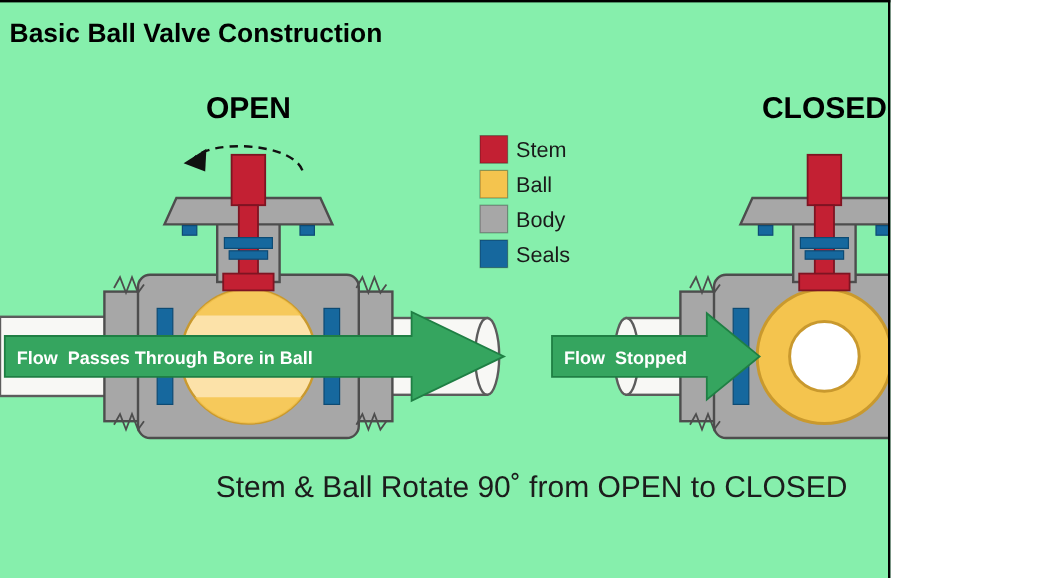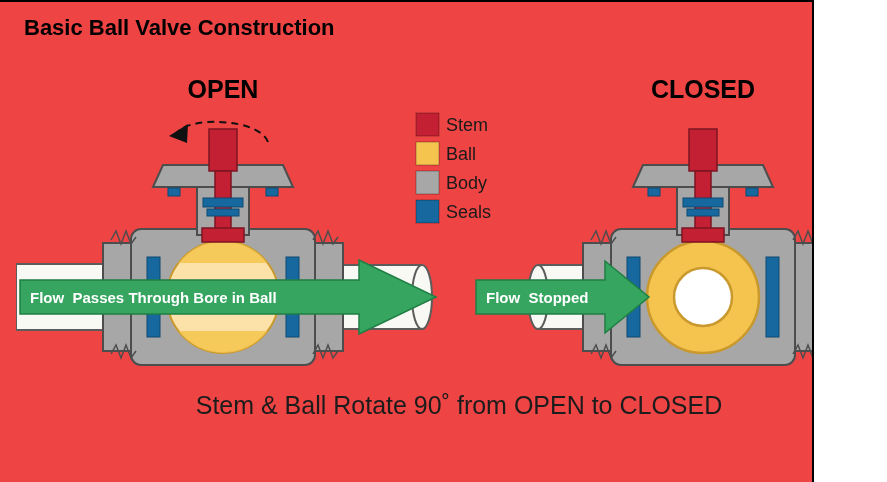--- a/index.html
+++ b/index.html
@@ -1,26 +1,25 @@
 <!DOCTYPE html>
 <html style="--stem: #c32033; --ball: #f4c44e; --ballOpen: #fce2a9; --ballEdge: #c9992e; --body: #a7a7a7; --outline: #4d4d4d; --seals: #16689e; --flow: #35a55f; --flowEdge: #1f7f44; --pipe: #f8f8f5; --pipeStroke: #5c5c5c;"><head>
 <meta charset="utf-8">
 <style>
   html, body { margin: 0; padding: 0; background: #ffffff; }
   .canvas {
     position: relative;
-    width: 814px;
+    width: 742px;
     height: 482px;
     box-sizing: border-box;
-    background: #ef4444;
+    background: #86efac;
     border-top: 2px solid #000;
     border-right: 2px solid #000;
     overflow: hidden;
     font-family: "Liberation Sans", "DejaVu Sans", sans-serif;
-    padding-left: 16px;
   }
   svg text { font-family: "Liberation Sans", "DejaVu Sans", sans-serif; }
 
   .title        { font-size: 22px; font-weight: bold; fill: #000; }
   .state-label  { font-size: 25px; font-weight: bold; fill: #000; }
   .legend-label { font-size: 18px; fill: #1a1a1a; }
   .caption      { font-size: 25px; fill: #1c1c1c; }
   .flow-text    { font-size: 15px; font-weight: bold; fill: #ffffff; }
 
   .pipe      { fill: var(--pipe, #f8f8f5); stroke: var(--pipeStroke, #5c5c5c); stroke-width: 2; }

